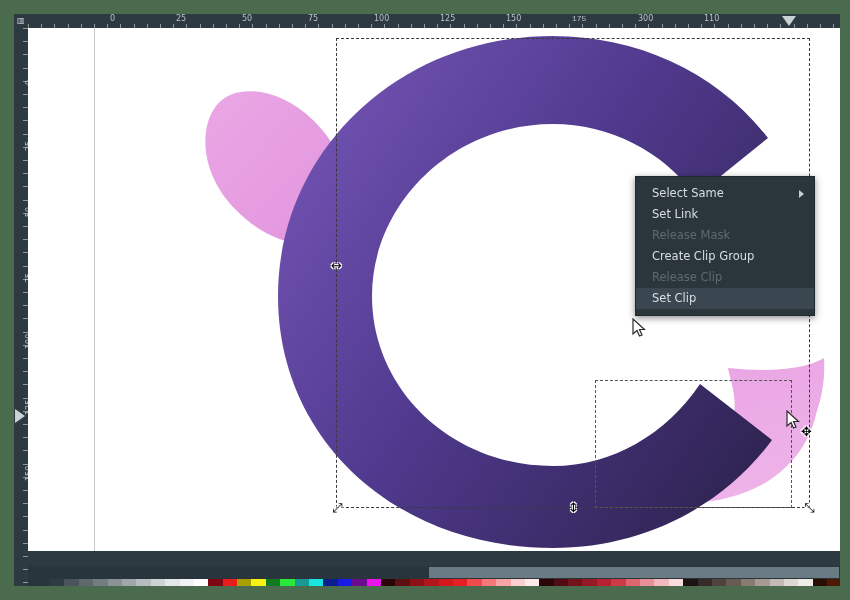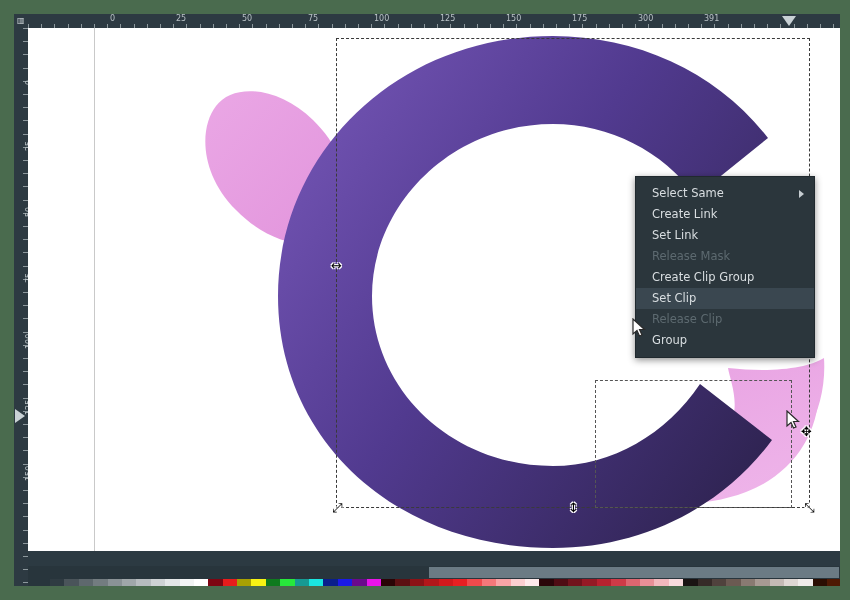--- a/index.html
+++ b/index.html
@@ -256,23 +256,23 @@
         <div class="tick h-min" style="left: 779px;"></div>
         <div class="tick h-min" style="left: 792px;"></div>
         <div class="tick h-min" style="left: 805px;"></div>
         <div class="rlabel-h" style="left: 80px;">0</div>
         <div class="rlabel-h" style="left: 146px;">25</div>
         <div class="rlabel-h" style="left: 212px;">50</div>
         <div class="rlabel-h" style="left: 278px;">75</div>
         <div class="rlabel-h" style="left: 344px;">100</div>
         <div class="rlabel-h" style="left: 410px;">125</div>
         <div class="rlabel-h" style="left: 476px;">150</div>
-        <div class="rlabel-h" style="left: 542px;">175</div>
+        <div class="rlabel-h" style="left: 542px; font-family: Liberation Mono, monospace;">175</div>
         <div class="rlabel-h" style="left: 608px;">300</div>
-        <div class="rlabel-h" style="left: 674px;">391</div>
+        <div class="rlabel-h" style="left: 674px;">110</div>
         <div class="guide-marker-h" style="left: 754px;"></div>
       </div>
 
   <div class="ruler-v" id="ruler-v">
         <div class="tick v-min" style="top: 0px;"></div>
         <div class="tick v-min" style="top: 13px;"></div>
         <div class="tick v-min" style="top: 26px;"></div>
         <div class="tick v-min" style="top: 40px;"></div>
         <div class="tick v-min" style="top: 53px;"></div>
         <div class="tick v-min" style="top: 66px;"></div>
@@ -395,27 +395,25 @@
           <div class="handle" style="left: 772px; top: 397px;">✥</div>
         </div>
 
     <svg class="cursor-arrow" id="canvas-cursor" viewBox="0 0 14 20" style="left: 758px; top: 382px;">
       <path d="M1 1 L1 16 L5 12.5 L7.5 18 L10 17 L7.5 11.5 L12.5 11.5 Z" fill="#ffffff" stroke="#2a2a2a" stroke-width="1.2"></path>
     </svg>
   </div>
 
   <div class="ctx-menu" id="ctx-menu" style="left: 621px; top: 162px; width: 178px; background: rgb(43, 54, 60);">
         <div class="ctx-item"><span>Select Same</span><span class="ctx-arrow"></span></div>
-        <div class="ctx-item"><span>Create Link</span></div>
         <div class="ctx-item"><span>Set Link</span></div>
         <div class="ctx-item disabled"><span>Release Mask</span></div>
         <div class="ctx-item"><span>Create Clip Group</span></div>
+        <div class="ctx-item disabled"><span>Release Clip</span></div>
         <div class="ctx-item highlight" style="background: rgb(58, 71, 80);"><span>Set Clip</span></div>
-        <div class="ctx-item disabled"><span>Release Clip</span></div>
-        <div class="ctx-item"><span>Group</span></div>
       </div>
 
   <svg class="cursor-arrow" id="menu-cursor" viewBox="0 0 14 20" style="left: 618px; top: 304px;">
     <path d="M1 1 L1 16 L5 12.5 L7.5 18 L10 17 L7.5 11.5 L12.5 11.5 Z" fill="#ffffff" stroke="#2a2a2a" stroke-width="1.2"></path>
   </svg>
 
   <div class="hscroll">
     <div class="hscroll-thumb" id="hthumb" style="left: 401px; width: 410px; background: rgb(107, 123, 132);"></div>
   </div>
 

